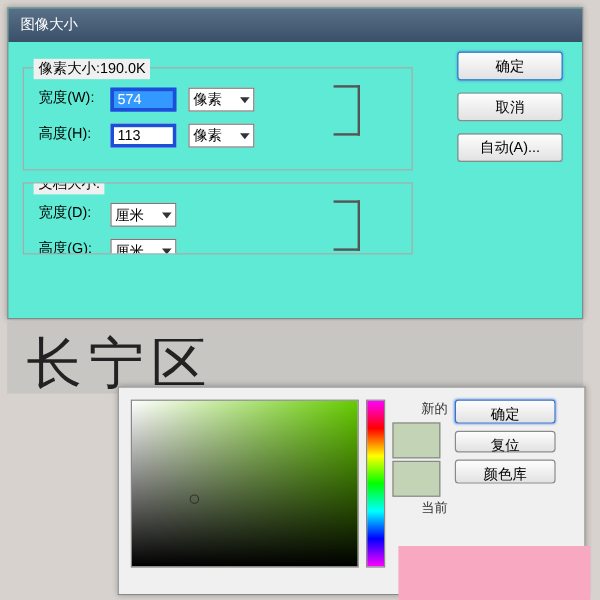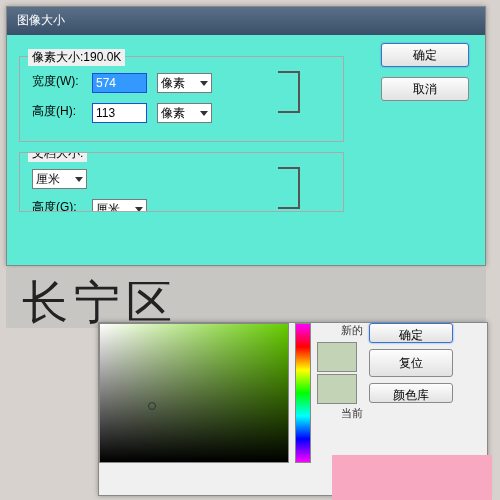--- a/index.html
+++ b/index.html
@@ -4,35 +4,35 @@
 <style>
 *{box-sizing:border-box;margin:0;padding:0;font-family:"Microsoft YaHei",SimSun,sans-serif;font-size:12px}
 body{width:500px;height:500px;background:#d7d2cd;position:relative;overflow:hidden}
 .dlg1{position:absolute;left:6px;top:6px;width:480px;height:260px;background:#5eead4;border:1px solid #888;box-shadow:0 0 5px rgba(0,0,0,.3)}
 .titlebar{height:28px;background:linear-gradient(#5a7088,#3a5068);color:#fff;padding:5px 10px;font-size:13px}
 .dlg1-body{padding:21px 12px;position:relative}
 .groupbox{border:1px solid #aaa;padding:10px 12px 8px;margin-bottom:10px;position:relative;width:325px}
 .groupbox .legend{position:absolute;top:-8px;left:8px;background:#f0f0f0;padding:0 4px;font-size:12px}
 .row{display:flex;align-items:flex-start;margin:6px 0;height:24px}
 .lbl{width:60px;font-size:12px}
-.inp{width:55px;height:20px;border:1px solid #1d4ed8;padding:1px 3px;background:#fff;margin-right:10px}
+.inp{width:55px;height:20px;border:3px solid #1d4ed8;padding:1px 3px;background:#fff;margin-right:10px}
 .inp.sel{background:#3399ff;color:#fff}
 .sel-box{width:55px;height:20px;border:1px solid #7a7a7a;background:#fff;font-size:11px;padding:1px 3px;display:flex;align-items:center;justify-content:space-between}
 .caret{width:0;height:0;border-left:4px solid transparent;border-right:4px solid transparent;border-top:5px solid #333}
 .btncol{position:absolute;right:14px;top:8px;width:90px}
 .wbtn{display:block;width:88px;height:24px;margin-bottom:10px;background:linear-gradient(#fdfdfd,#e2e2e2);border:1px solid #8a8a8a;border-radius:3px;text-align:center;line-height:22px;font-size:12px}
 .wbtn.blue{border:1px solid #3a72c8;box-shadow:0 0 2px #5a92e8}
 .link-brkt{position:absolute;left:258px;width:22px;border:2px solid #555;border-left:none}
 .mid{position:absolute;left:6px;top:268px;width:480px;height:60px;background:#c8c6c3}
 .mid-txt{position:absolute;left:16px;top:4px;font-size:46px;font-family:Liberation Serif, serif;color:#222;letter-spacing:6px}
 .dlg2{position:absolute;left:98px;top:322px;width:390px;height:174px;background:#f0f0f0;border:1px solid #888;box-shadow:0 0 5px rgba(0,0,0,.3)}
 .tb2{height:22px;background:linear-gradient(#eaf3fb,#c5d9ee);border-bottom:1px solid #9ab;display:flex;align-items:center;justify-content:space-between;padding:0 6px}
 .tb2-title{font-size:11px;color:#333}
 .tb2-close{width:38px;height:16px;background:linear-gradient(#e07,#b03);border-radius:2px;color:#fff;text-align:center;line-height:14px;font-size:10px}
-.dlg2-body{display:flex;padding:0;gap:6px}
+.dlg2-body{display:flex;padding:10px;gap:6px}
 .grad-area{width:190px;height:140px;border:1px solid #888;background:linear-gradient(to right,#fff,#6c0),linear-gradient(to bottom,transparent,#000);background-blend-mode:multiply;position:relative}
 .grad-cursor{position:absolute;left:48px;top:78px;width:8px;height:8px;border:1px solid #333;border-radius:50%}
 .hue-bar{width:16px;height:140px;border:1px solid #888;background:linear-gradient(to bottom,#f0f,#f00,#ff0,#0f0,#0ff,#00f,#f0f)}
 .swatch-col{width:46px}
 .swatch{width:40px;height:30px;border:1px solid #888;background:#c3d4b6;margin-bottom:2px}
 .sw-lbl{font-size:11px;color:#333;text-align:right;margin-bottom:4px}
 .btncol2{width:90px}
 .pink-blob{position:absolute;left:332px;top:455px;width:160px;height:45px;background:#f8a8c0}
 </style>
 </head>
@@ -60,38 +60,40 @@
           <span>像素</span>
             <span class="caret"></span>
         </div>
       </div>
       <div class="link-brkt" style="top:14px;height:42px"></div>
     </div>
 
     <div class="groupbox" style="height:60px;overflow:hidden">
       <span class="legend">文档大小:</span>
       <div class="row">
+        <span class="lbl">宽度(D):</span>
         <div class="sel-box">
           <span>厘米</span>
             <span class="caret"></span>
         </div>
       </div>
       <div class="row">
         <span class="lbl">高度(G):</span>
         <div class="sel-box">
           <span>厘米</span>
             <span class="caret"></span>
         </div>
       </div>
       <div class="link-brkt" style="top:14px;height:42px"></div>
     </div>
 
     <div class="btncol">
       <button class="wbtn blue">确定</button>
       <button class="wbtn">取消</button>
+      <button class="wbtn">自动(A)...</button>
     </div>
   </div>
 </div>
 
 <div class="mid">
   <div class="mid-txt">长宁区</div>
 </div>
 
 <div class="dlg2">
   <div class="dlg2-body">
@@ -100,19 +102,19 @@
     </div>
     <div class="hue-bar"></div>
     <div class="swatch-col">
       <div class="sw-lbl">新的</div>
       <div class="swatch"></div>
       <div class="swatch"></div>
       <div class="sw-lbl">当前</div>
     </div>
     <div class="btncol2">
       <button class="wbtn blue" style="width:84px;height:20px;margin-bottom:6px">确定</button>
-      <button class="wbtn" style="width:84px;height:28px;margin-bottom:6px">复位</button>
+      <button class="wbtn" style="width:84px;height:18px;margin-bottom:6px">复位</button>
       <button class="wbtn" style="width:84px;height:20px;margin-bottom:6px">颜色库</button>
     </div>
   </div>
 </div>
 
 <div class="pink-blob"></div>
 
 </body></html>

